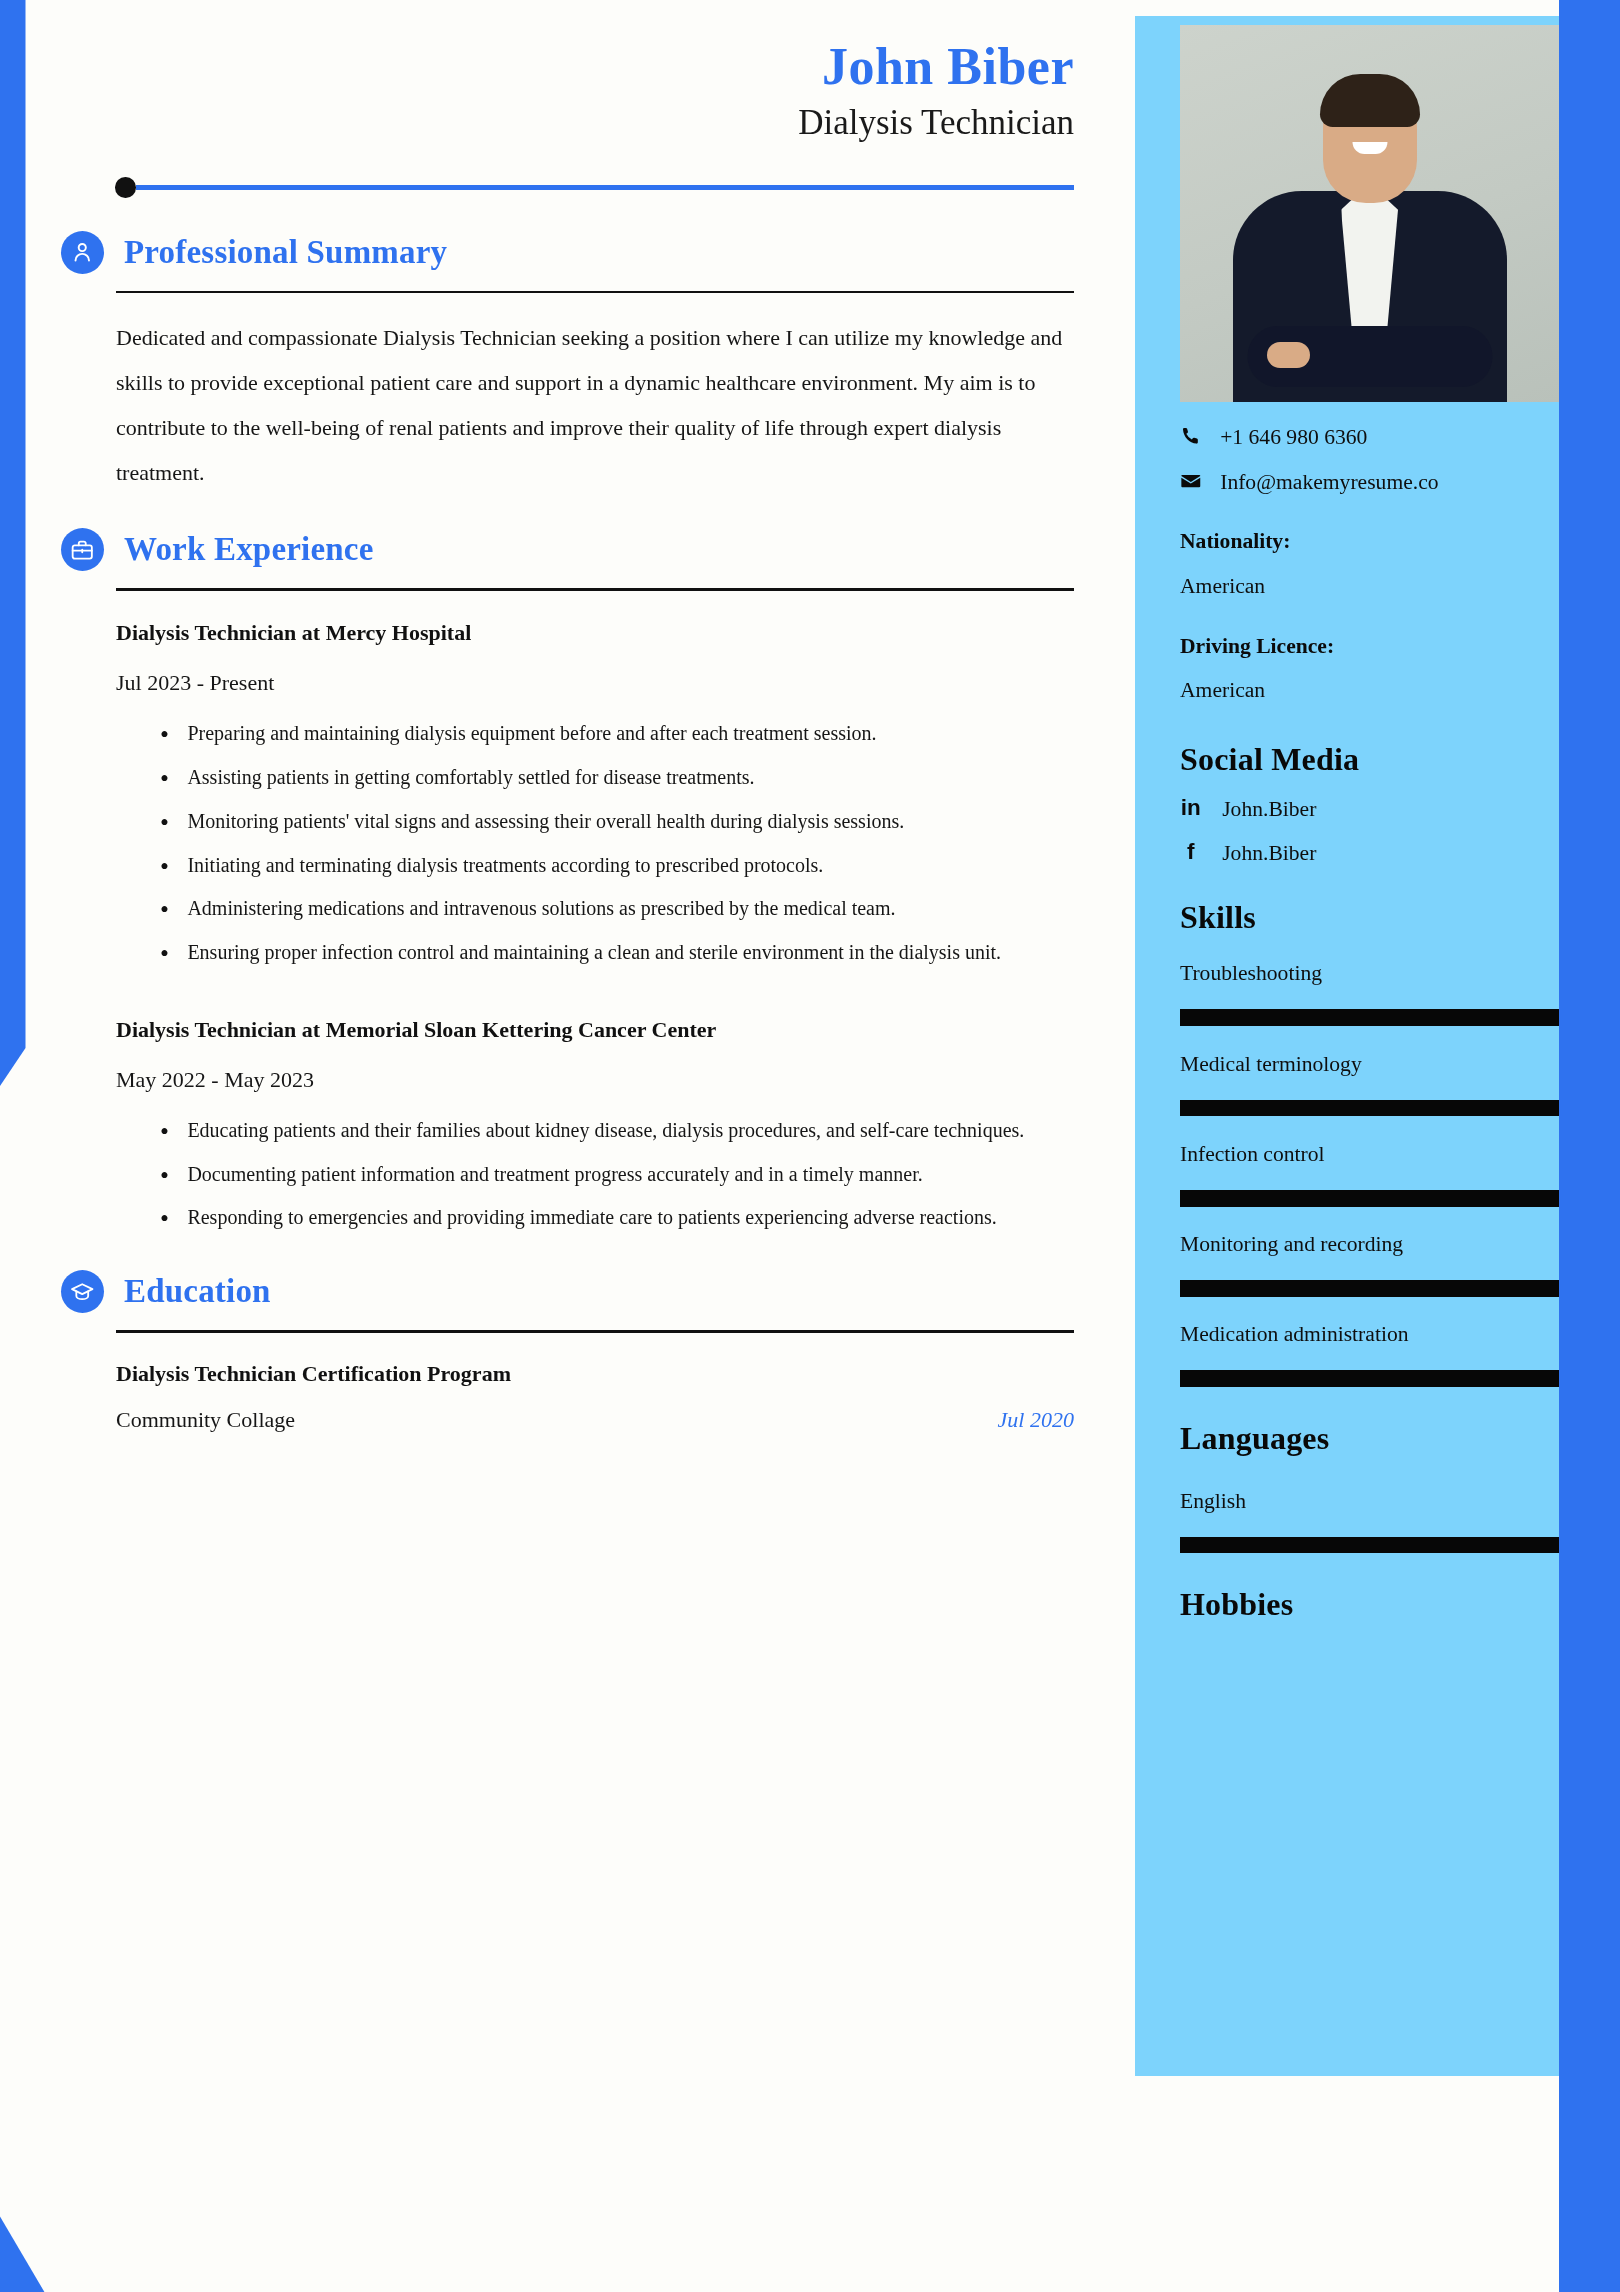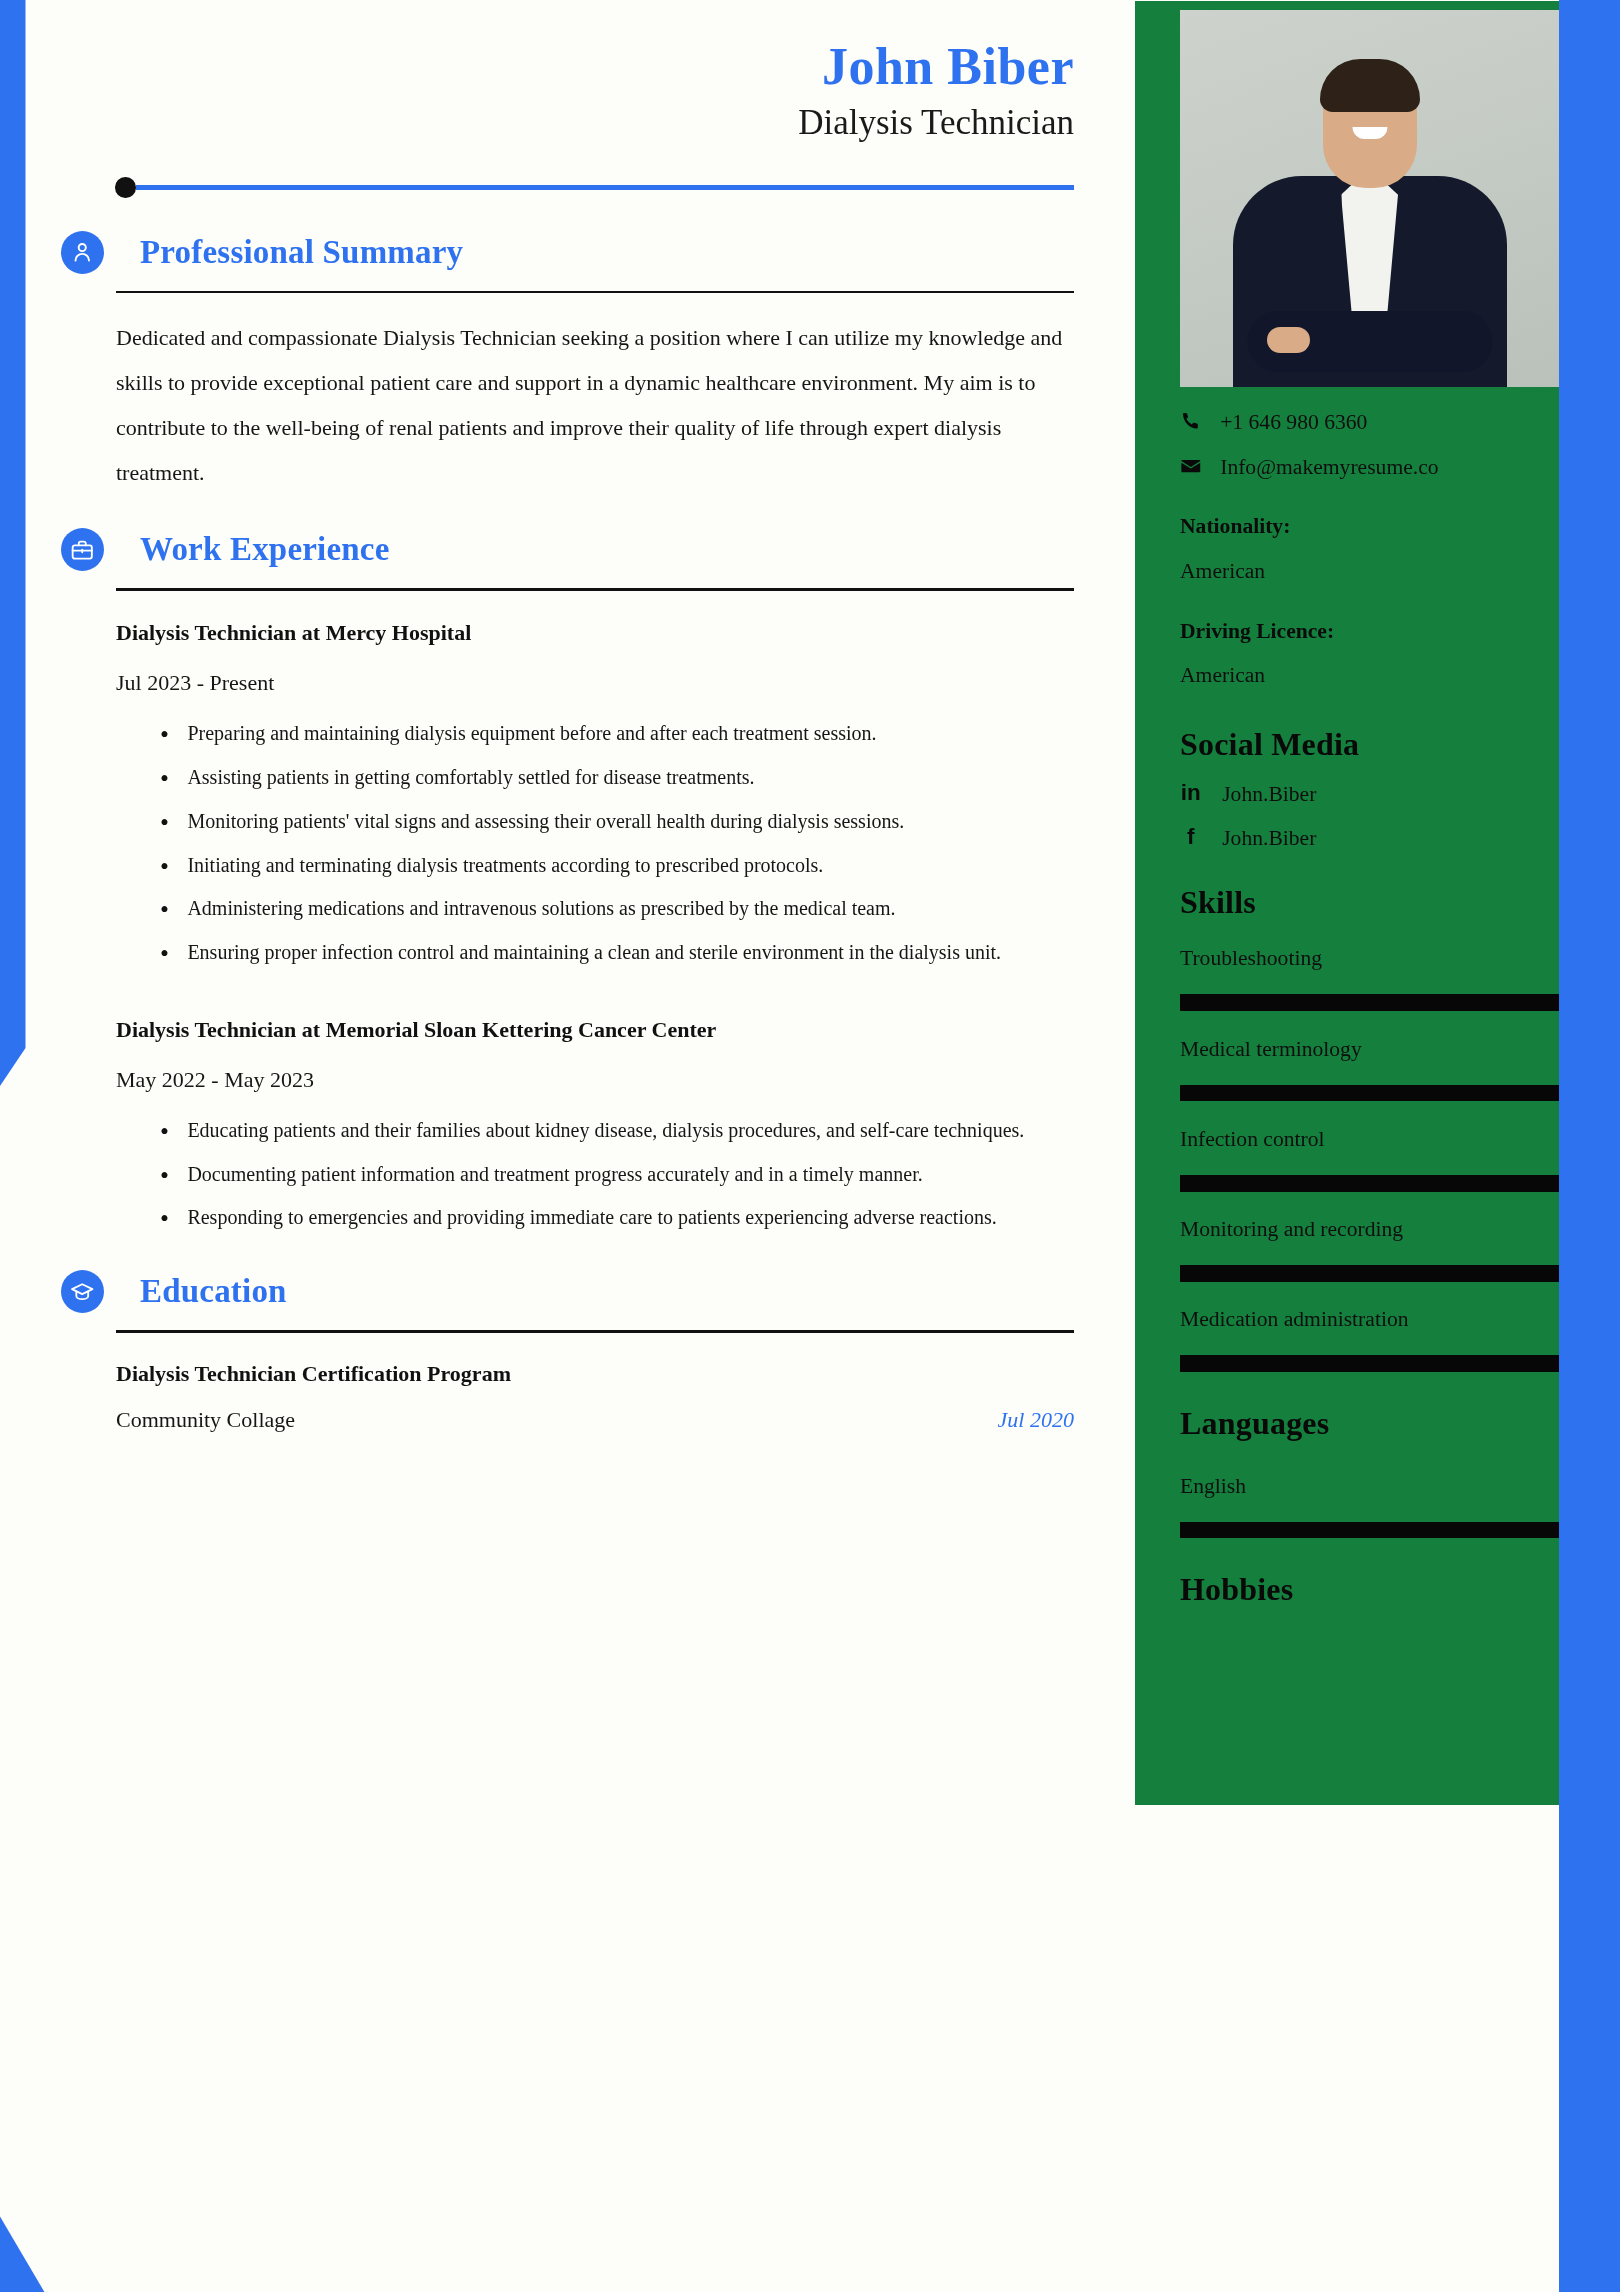--- a/index.html
+++ b/index.html
@@ -81,21 +81,21 @@
     flex: 1;
     height: 4.9px;
     background: #2f72ef;
   }
 
   
   .section { margin-top: 33px; }
   .sec-head-row {
     display: flex;
     align-items: center;
-    gap: 36px;
+    gap: 20px;
     margin-left: -55px;
   }
   .sec-icon {
     width: 43px; height: 43px;
     border-radius: 50%;
     background: #2f72ef;
     display: flex;
     align-items: center;
     justify-content: center;
     flex: 0 0 auto;
@@ -178,23 +178,23 @@
   }
   .edu-date {
     font-size: 22px;
     font-style: italic;
     color: #2f72ef;
   }
 
   
   .side-col {
     position: absolute;
-    right: 0; top: 1px;
-    width: 485px; height: 1804px;
-    background: #15803d;
+    right: 0; top: 16px;
+    width: 485px; height: 2060px;
+    background: #7dd3fc;
     padding: 0 55px 0 45px;
     z-index: 4;
   }
   .side-edge {
     position: absolute;
     right: 0; top: 0;
     width: 61px; height: 2293px;
     background: #2f72ef;
     z-index: 5;
   }

